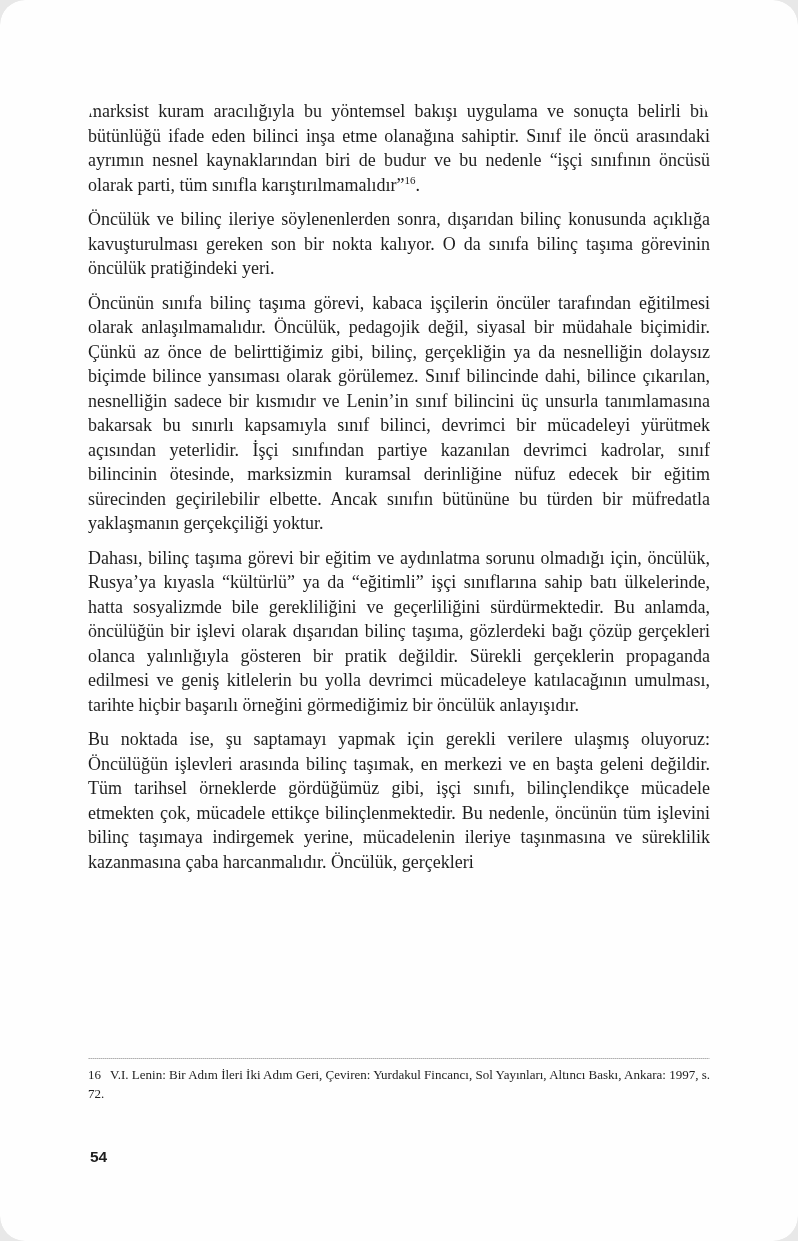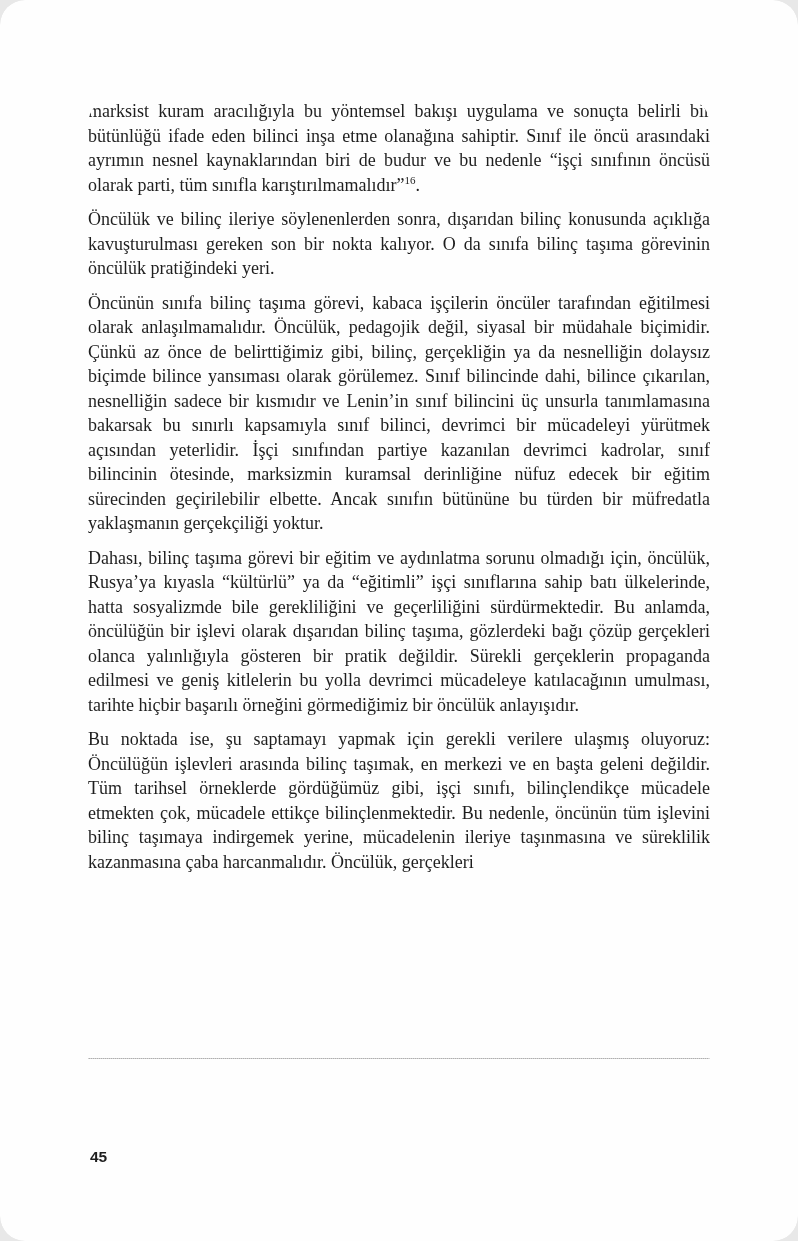--- a/index.html
+++ b/index.html
@@ -89,17 +89,18 @@
     <p>Öncünün sınıfa bilinç taşıma görevi, kabaca işçilerin öncüler tarafından eğitilmesi olarak anlaşılmamalıdır. Öncülük, pedagojik değil, siyasal bir müdahale biçimidir. Çünkü az önce de belirttiğimiz gibi, bilinç, gerçekliğin ya da nesnelliğin dolaysız biçimde bilince yansıması olarak görülemez. Sınıf bilincinde dahi, bilince çıkarılan, nesnelliğin sadece bir kısmıdır ve Lenin’in sınıf bilincini üç unsurla tanımlamasına bakarsak bu sınırlı kapsamıyla sınıf bilinci, devrimci bir mücadeleyi yürütmek açısından yeterlidir. İşçi sınıfından partiye kazanılan devrimci kadrolar, sınıf bilincinin ötesinde, marksizmin kuramsal derinliğine nüfuz edecek bir eğitim sürecinden geçirilebilir elbette. Ancak sınıfın bütününe bu türden bir müfredatla yaklaşmanın gerçekçiliği yoktur.</p>
 
     <p>Dahası, bilinç taşıma görevi bir eğitim ve aydınlatma sorunu olmadığı için, öncülük, Rusya’ya kıyasla “kültürlü” ya da “eğitimli” işçi sınıflarına sahip batı ülkelerinde, hatta sosyalizmde bile gerekliliğini ve geçerliliğini sürdürmektedir. Bu anlamda, öncülüğün bir işlevi olarak dışarıdan bilinç taşıma, gözlerdeki bağı çözüp gerçekleri olanca yalınlığıyla gösteren bir pratik değildir. Sürekli gerçeklerin propaganda edilmesi ve geniş kitlelerin bu yolla devrimci mücadeleye katılacağının umulması, tarihte hiçbir başarılı örneğini görmediğimiz bir öncülük anlayışıdır.</p>
 
     <p>Bu noktada ise, şu saptamayı yapmak için gerekli verilere ulaşmış oluyoruz: Öncülüğün işlevleri arasında bilinç taşımak, en merkezi ve en başta geleni değildir. Tüm tarihsel örneklerde gördüğümüz gibi, işçi sınıfı, bilinçlendikçe mücadele etmekten çok, mücadele ettikçe bilinçlenmektedir. Bu nedenle, öncünün tüm işlevini bilinç taşımaya indirgemek yerine, mücadelenin ileriye taşınmasına ve süreklilik kazanmasına çaba harcanmalıdır. Öncülük, gerçekleri</p>
 
   </section>
 
   <footer class="footnote-block">
     <div class="footnote-separator"></div>
+    <p class="footnote"><span class="footnote-marker">16</span><span>V.I. Lenin: Bir Adım İleri İki Adım Geri, Çeviren: Yurdakul Fincancı, Sol Yayınları, Altıncı Baskı, Ankara: 1997, s. 72.</span></p>
   </footer>
 
-  <div class="page-number">45</div>
+  <div class="page-number">54</div>
 
 </main>
 
 </body></html>

